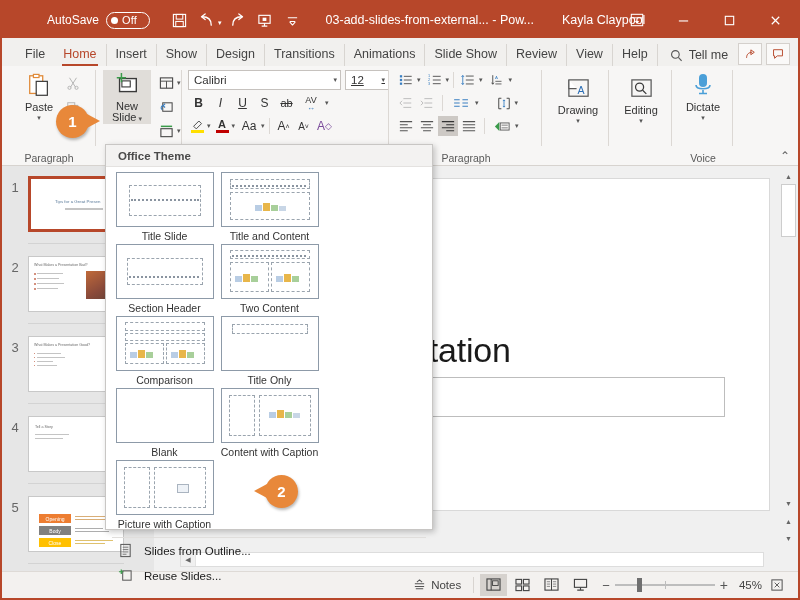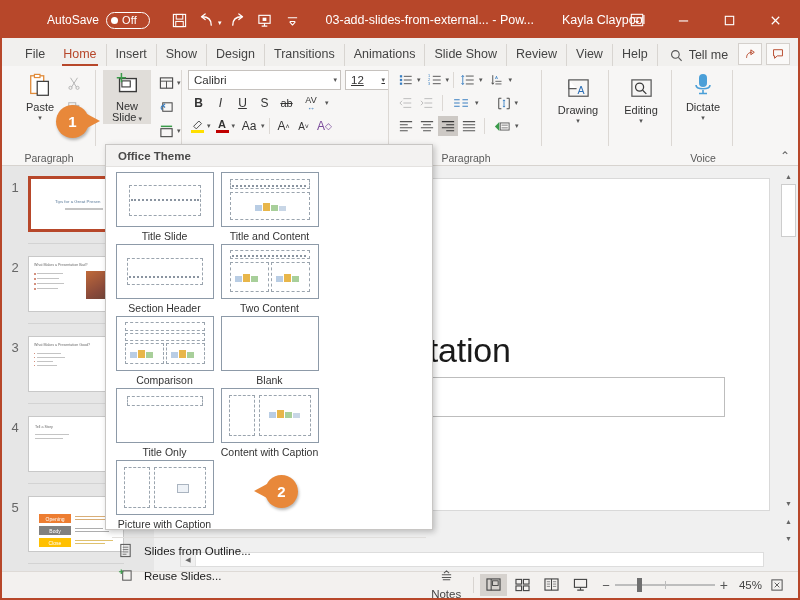--- a/index.html
+++ b/index.html
@@ -271,21 +271,20 @@
   .statusbar {
     position: absolute; left: 0; right: 0; bottom: 0; height: 27px;
     background: #f3f1ef; border-top: 1px solid #dedad6;
     display: flex; align-items: center; justify-content: flex-end;
     padding-right: 8px; gap: 2px; font-size: 11.5px; color: #444;
   }
   .sb-btn {
     height: 22px; min-width: 26px; display: flex; align-items: center;
     justify-content: center; gap: 5px; padding: 0 6px; color: #444;
     font-size: 11.5px;
-    flex-direction: column;
   }
   .sb-btn.sel { background: #d6d2ce; }
   .zoom-slider {
     display: flex; align-items: center; gap: 5px; margin-left: 6px;
   }
   .zs-track {
     width: 100px; height: 2px; background: #bdbdbd; position: relative;
   }
   .zs-mid {
     position: absolute; left: 50%; top: -3px; width: 1px; height: 8px;
@@ -407,21 +406,21 @@
         <svg width="12" height="12" viewBox="0 0 14 14">
             <path d="M1.8 2 h10.4 v7.2 h-6 L3 12 v-2.8 H1.8 Z" fill="none" stroke="#b7472a" stroke-width="1.1"></path>
           </svg>
       </div>
     </div>
   </div>
 
   <div class="ribbon">
 
     <div class="rgroup" style="left:0; width:94px;">
-      <div class="rgroup-body" style="padding-left:8px; gap:0;margin-left:7px;">
+      <div class="rgroup-body" style="padding-left:14px; gap:0;">
         <div class="bigbtn">
           <svg width="26" height="26" viewBox="0 0 28 28">
             <rect x="4" y="3" width="14" height="19" fill="#fff" stroke="#e08b3a" stroke-width="1.4"></rect>
             <rect x="8" y="1.5" width="6" height="3.4" fill="#fff" stroke="#e08b3a" stroke-width="1.3"></rect>
             <rect x="11" y="9" width="12" height="15" fill="#fff" stroke="#3a3a3a" stroke-width="1.3"></rect>
           </svg>
           <span class="lbl">Paste</span>
           <span class="carat">▾</span>
         </div>
         <div style="display:flex;flex-direction:column;gap:3px;padding-top:2px;">
@@ -870,29 +869,29 @@
           <div class="mini-content" style="left:54px;top:33px;">
             <div class="mc-el" style="background:#b9cde4;"></div>
             <div class="mc-el" style="background:#e8b64a;height:8px;"></div>
             <div class="mc-el" style="background:#a8cf9a;"></div>
           </div>
         </div>
         <div class="layout-name">Comparison</div>
       </div>
 
       <div class="layout-cell">
+        <div class="layout-thumb">
+          <div class="ph" style="left:10px;top:7px;right:10px;height:10px;"></div>
+        </div>
+        <div class="layout-name">Title Only</div>
+      </div>
+
+      <div class="layout-cell">
         <div class="layout-thumb"></div>
         <div class="layout-name">Blank</div>
-      </div>
-
-      <div class="layout-cell">
-        <div class="layout-thumb">
-          <div class="ph" style="left:10px;top:7px;right:10px;height:10px;"></div>
-        </div>
-        <div class="layout-name">Title Only</div>
       </div>
 
       <div class="layout-cell">
         <div class="layout-thumb">
           <div class="ph" style="left:7px;top:6px;width:26px;bottom:6px;"></div>
           <div class="ph" style="left:37px;top:6px;right:7px;bottom:6px;"></div>
           <div class="mini-content" style="left:47px;top:21px;">
             <div class="mc-el" style="background:#b9cde4;"></div>
             <div class="mc-el" style="background:#e8b64a;height:8px;"></div>
             <div class="mc-el" style="background:#a8cf9a;"></div>

